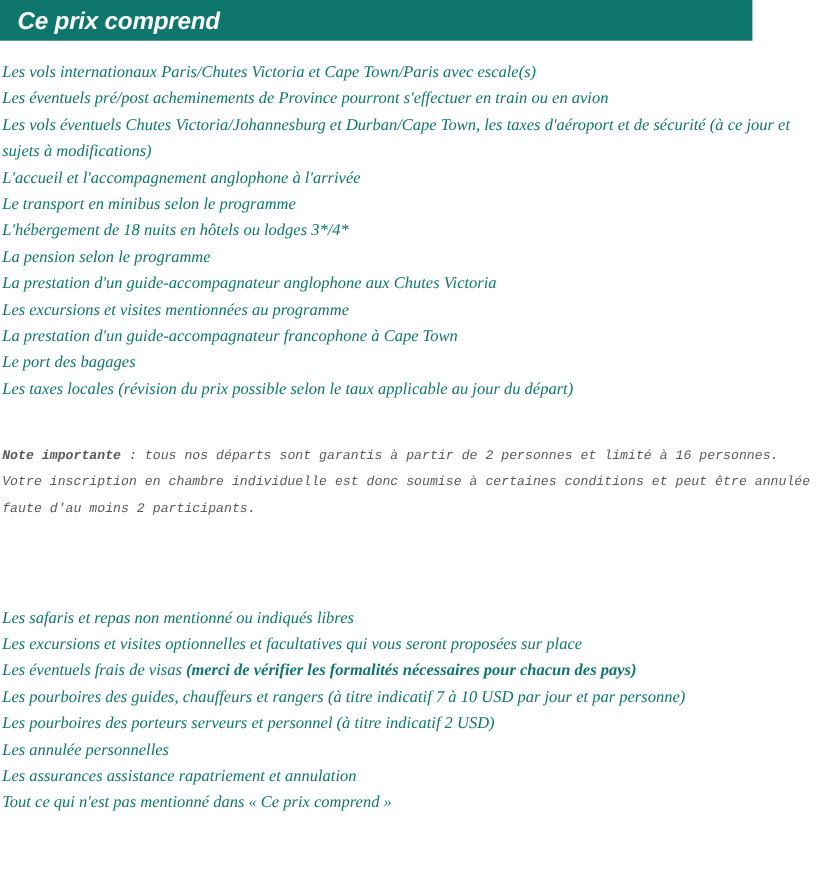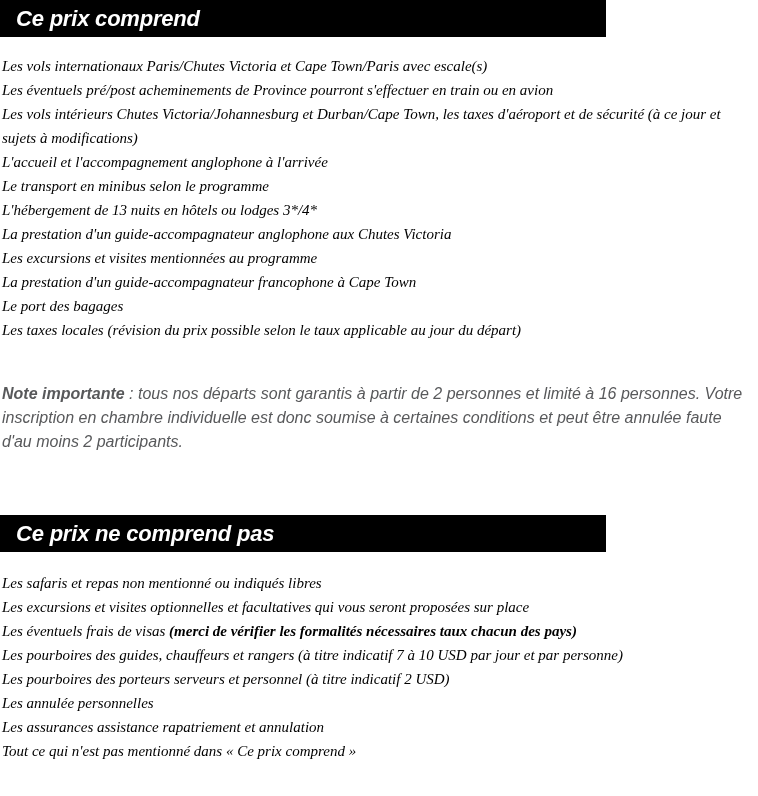--- a/index.html
+++ b/index.html
@@ -15,23 +15,23 @@
   }
   .page {
     position: relative;
     width: 758px;
     height: 796px;
     background: #ffffff;
   }
 
   
   .section-header {
-    width: 606px;
+    width: 684px;
     height: 37px;
-    background: #000000;
+    background: #0f766e;
     box-sizing: border-box;
     display: flex;
     align-items: center;
   }
   .section-header-title {
     color: #ffffff;
     font-family: "Liberation Sans", sans-serif;
     font-size: 22px;
     font-style: italic;
     font-weight: bold;
@@ -44,32 +44,32 @@
   
   .section-body {
     padding: 0 0 0 2px;
   }
   .list {
     list-style: none;
     margin: 0;
     padding: 0;
   }
   .list-item {
-    color: #000000;
+    color: #0f766e;
     font-family: "Liberation Serif", serif;
     font-size: 15px;
     font-style: italic;
     line-height: 24px;
     padding-right: 12px;
     text-align: left;
   }
   .note {
     color: #58595B;
-    font-family: Liberation Sans, sans-serif;
-    font-size: 16px;
+    font-family: Liberation Mono, monospace;
+    font-size: 12px;
     font-style: italic;
     line-height: 24px;
     padding-right: 13px;
   }
   .note b {
     font-weight: bold;
     font-style: italic;
   }
   .list-item b {
     font-weight: bold;
@@ -92,52 +92,50 @@
     <div class="section-header">
       <div class="section-header-title">Ce prix comprend</div>
     </div>
 
     <div class="gap-after-header-1"></div>
 
     <div class="section-body">
       <ul class="list">
         <li class="list-item">Les vols internationaux Paris/Chutes Victoria et Cape Town/Paris avec escale(s)</li>
         <li class="list-item">Les éventuels pré/post acheminements de Province pourront s'effectuer en train ou en avion</li>
-        <li class="list-item">Les vols intérieurs Chutes Victoria/Johannesburg et Durban/Cape Town, les taxes d'aéroport et de sécurité (à ce jour et sujets à modifications)</li>
+        <li class="list-item">Les vols éventuels Chutes Victoria/Johannesburg et Durban/Cape Town, les taxes d'aéroport et de sécurité (à ce jour et sujets à modifications)</li>
         <li class="list-item">L'accueil et l'accompagnement anglophone à l'arrivée</li>
         <li class="list-item">Le transport en minibus selon le programme</li>
-        <li class="list-item">L'hébergement de 13 nuits en hôtels ou lodges 3*/4*</li>
+        <li class="list-item">L'hébergement de 18 nuits en hôtels ou lodges 3*/4*</li>
+        <li class="list-item">La pension selon le programme</li>
         <li class="list-item">La prestation d'un guide-accompagnateur anglophone aux Chutes Victoria</li>
         <li class="list-item">Les excursions et visites mentionnées au programme</li>
         <li class="list-item">La prestation d'un guide-accompagnateur francophone à Cape Town</li>
         <li class="list-item">Le port des bagages</li>
         <li class="list-item">Les taxes locales (révision du prix possible selon le taux applicable au jour du départ)</li>
       </ul>
 
       <div class="gap-before-note"></div>
 
       <p class="note"><b>Note importante</b><span> : tous nos départs sont garantis à partir de 2 personnes et limité à 16 personnes. Votre inscription en chambre individuelle est donc soumise à certaines conditions et peut être annulée faute d'au moins 2 participants.</span></p>
     </div>
   </div>
 
   <div class="gap-between-sections"></div>
 
   <div class="section">
 
-    <div class="section-header">
-      <div class="section-header-title">Ce prix ne comprend pas</div>
-    </div>
 
     <div class="gap-after-header-2"></div>
 
     <div class="section-body">
       <ul class="list">
         <li class="list-item"><span>Les safaris et repas non mentionné ou indiqués libres</span><b></b></li>
         <li class="list-item"><span>Les excursions et visites optionnelles et facultatives qui vous seront proposées sur place</span><b></b></li>
-        <li class="list-item"><span>Les éventuels frais de visas </span><b>(merci de vérifier les formalités nécessaires taux chacun des pays)</b></li>
+        <li class="list-item"><span>Les éventuels frais de visas </span><b>(merci de vérifier les formalités nécessaires pour chacun des pays)</b></li>
         <li class="list-item"><span>Les pourboires des guides, chauffeurs et rangers (à titre indicatif 7 à 10 USD par jour et par personne)</span><b></b></li>
         <li class="list-item"><span>Les pourboires des porteurs serveurs et personnel (à titre indicatif 2 USD)</span><b></b></li>
         <li class="list-item"><span>Les annulée personnelles</span><b></b></li>
         <li class="list-item"><span>Les assurances assistance rapatriement et annulation</span><b></b></li>
         <li class="list-item"><span>Tout ce qui n'est pas mentionné dans « Ce prix comprend »</span><b></b></li>
       </ul>
     </div>
   </div>
 
 </div>

